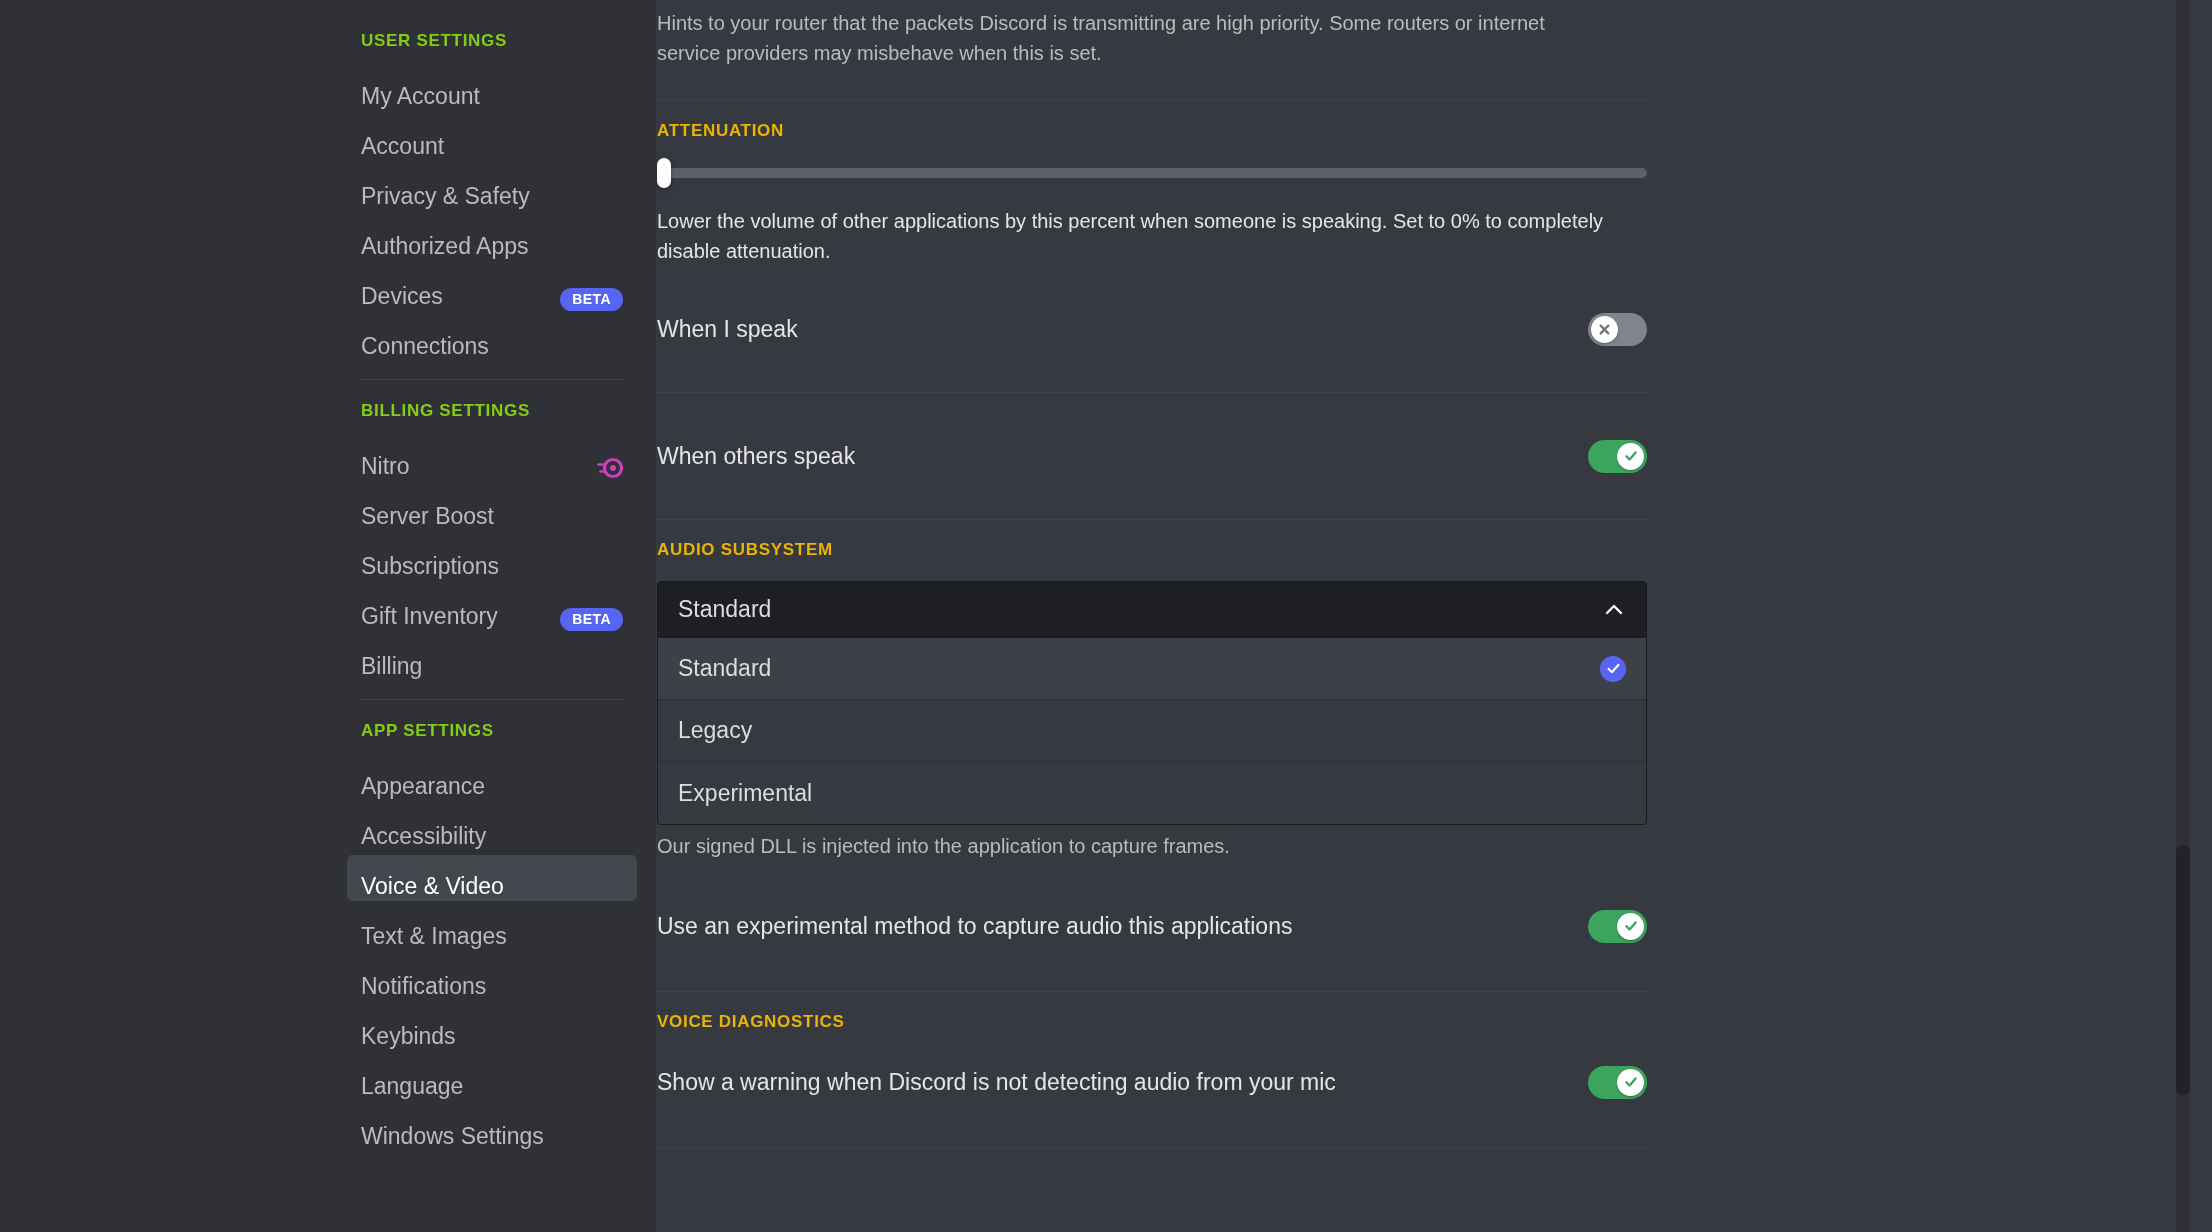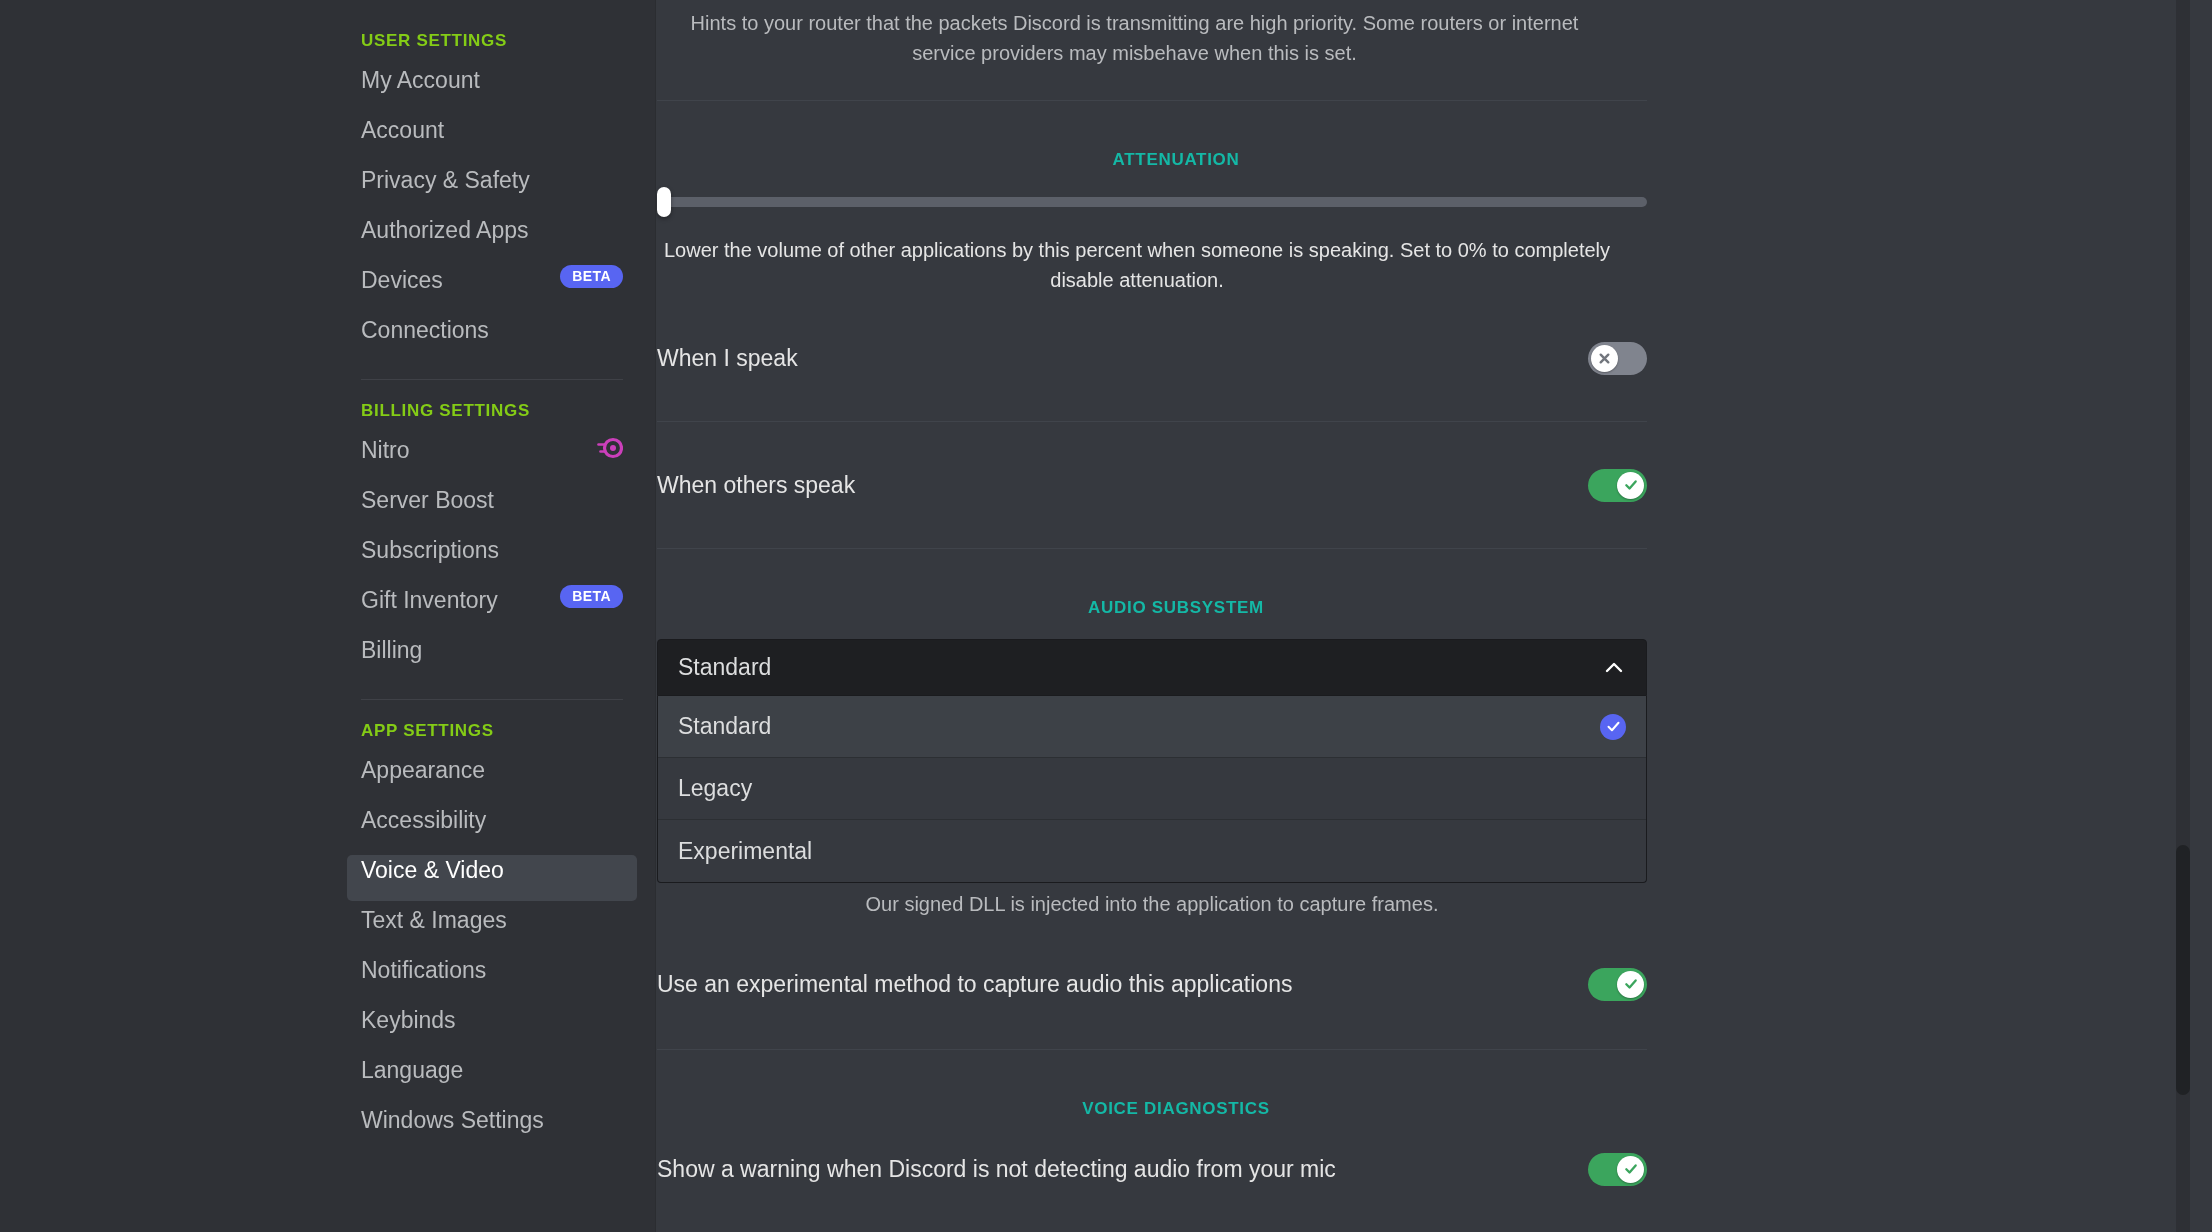--- a/index.html
+++ b/index.html
@@ -44,21 +44,21 @@
     letter-spacing: 0.7px;
     color: #84cc16;
     text-transform: uppercase;
     padding: 0 14px;
     margin-bottom: 13px;
     line-height: 22px;
   }
 
   .side-item {
     display: flex;
-    align-items: flex-start;
+    align-items: flex-end;
     justify-content: space-between;
     height: 46px;
     padding: 0 14px;
     margin-bottom: 4px;
     border-radius: 5px;
     color: #b9bbbe;
     font-size: 23px;
     line-height: 30px;
     cursor: pointer;
     white-space: nowrap;
@@ -96,21 +96,20 @@
     background: #36393f;
     overflow: hidden;
   }
   .content-inner {
     position: absolute;
     left: 0;
     top: 0;
     width: 1490px;
     height: 100%;
     padding: 0 0 0 0;
-    text-align: center;
   }
   .content-col {
     width: 990px;
     margin-left: 1px;
     padding-top: 0;
     position: relative;
   }
 
   .para {
     color: #b9bbbe;
@@ -124,26 +123,25 @@
     height: 1px;
     background: #40444b;
     margin: 32px 0 0 0;
     width: 990px;
   }
 
   .section-label {
     font-size: 17px;
     font-weight: 700;
     letter-spacing: 0.7px;
-    color: #14b8a6;
+    color: #eab308;
     text-transform: uppercase;
-    margin-top: 48px;
+    margin-top: 19px;
     margin-bottom: 20px;
     line-height: 22px;
-    padding-left: 48px;
   }
 
   
   .slider-wrap {
     position: relative;
     width: 990px;
     height: 22px;
     display: flex;
     align-items: center;
     cursor: pointer;

